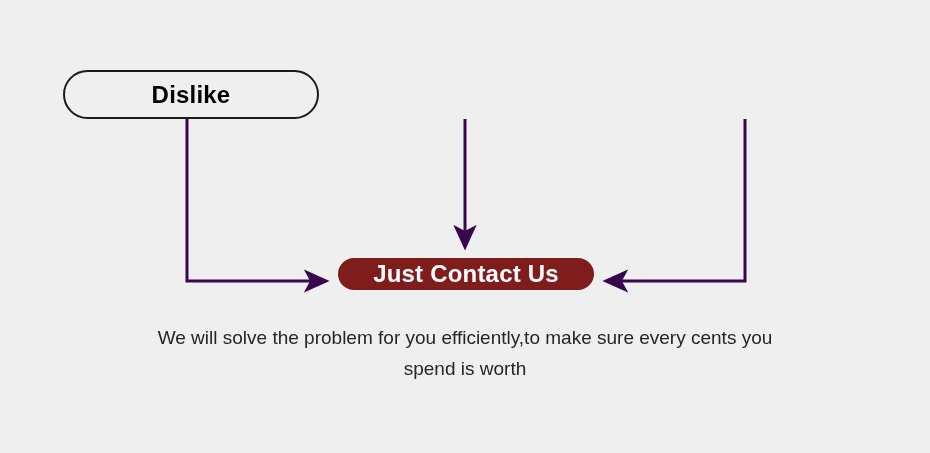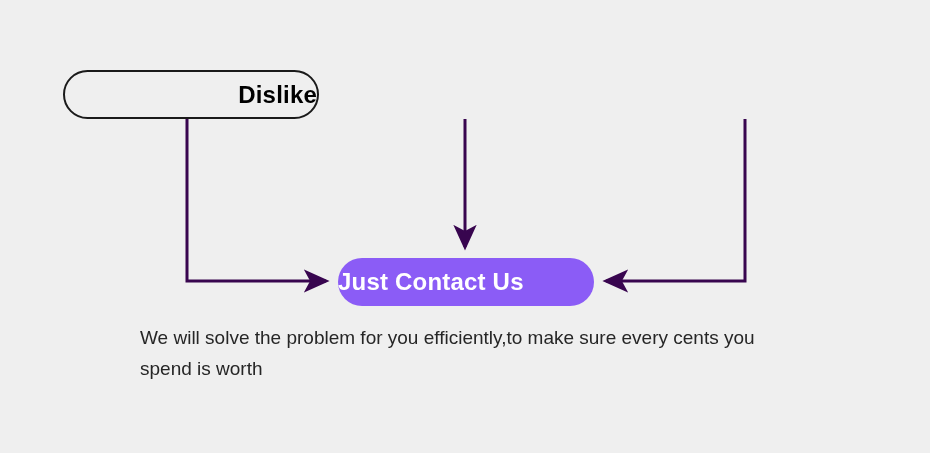--- a/index.html
+++ b/index.html
@@ -32,47 +32,46 @@
     font-weight: 700;
     font-size: 24px;
     letter-spacing: 0.2px;
     white-space: nowrap;
   }
   #pill-dislike {
     left: 63px;
     top: 70px;
     width: 256px;
     height: 49px;
-    justify-content: flex-end;
   }
   #pill-unsatisfied {
     left: 338px;
     top: 70px;
     width: 255px;
     height: 49px;
   }
   #pill-quality {
     left: 613px;
     top: 70px;
     width: 256px;
     height: 49px;
   }
   #cta-button {
     position: absolute;
     left: 338px;
     top: 258px;
     width: 256px;
-    height: 48px;
+    height: 32px;
     box-sizing: border-box;
-    background: #8b5cf6;
+    background: #7f1d1d;
     border: none;
     border-radius: 999px;
     display: flex;
     align-items: center;
-    justify-content: flex-start;
+    justify-content: center;
     color: #ffffff;
     font-weight: 700;
     font-size: 24px;
     letter-spacing: 0.2px;
     white-space: nowrap;
     cursor: pointer;
     padding: 0;
     font-family: "Liberation Sans", sans-serif;
   }
   #connectors {
@@ -81,21 +80,21 @@
     top: 0;
     width: 930px;
     height: 453px;
     pointer-events: none;
   }
   #caption {
     position: absolute;
     left: 140px;
     top: 322px;
     width: 650px;
-    text-align: left;
+    text-align: center;
     color: #262626;
     font-size: 19px;
     line-height: 31px;
     font-weight: 400;
   }
 </style>
 </head>
 <body>
 
 <div id="stage">

